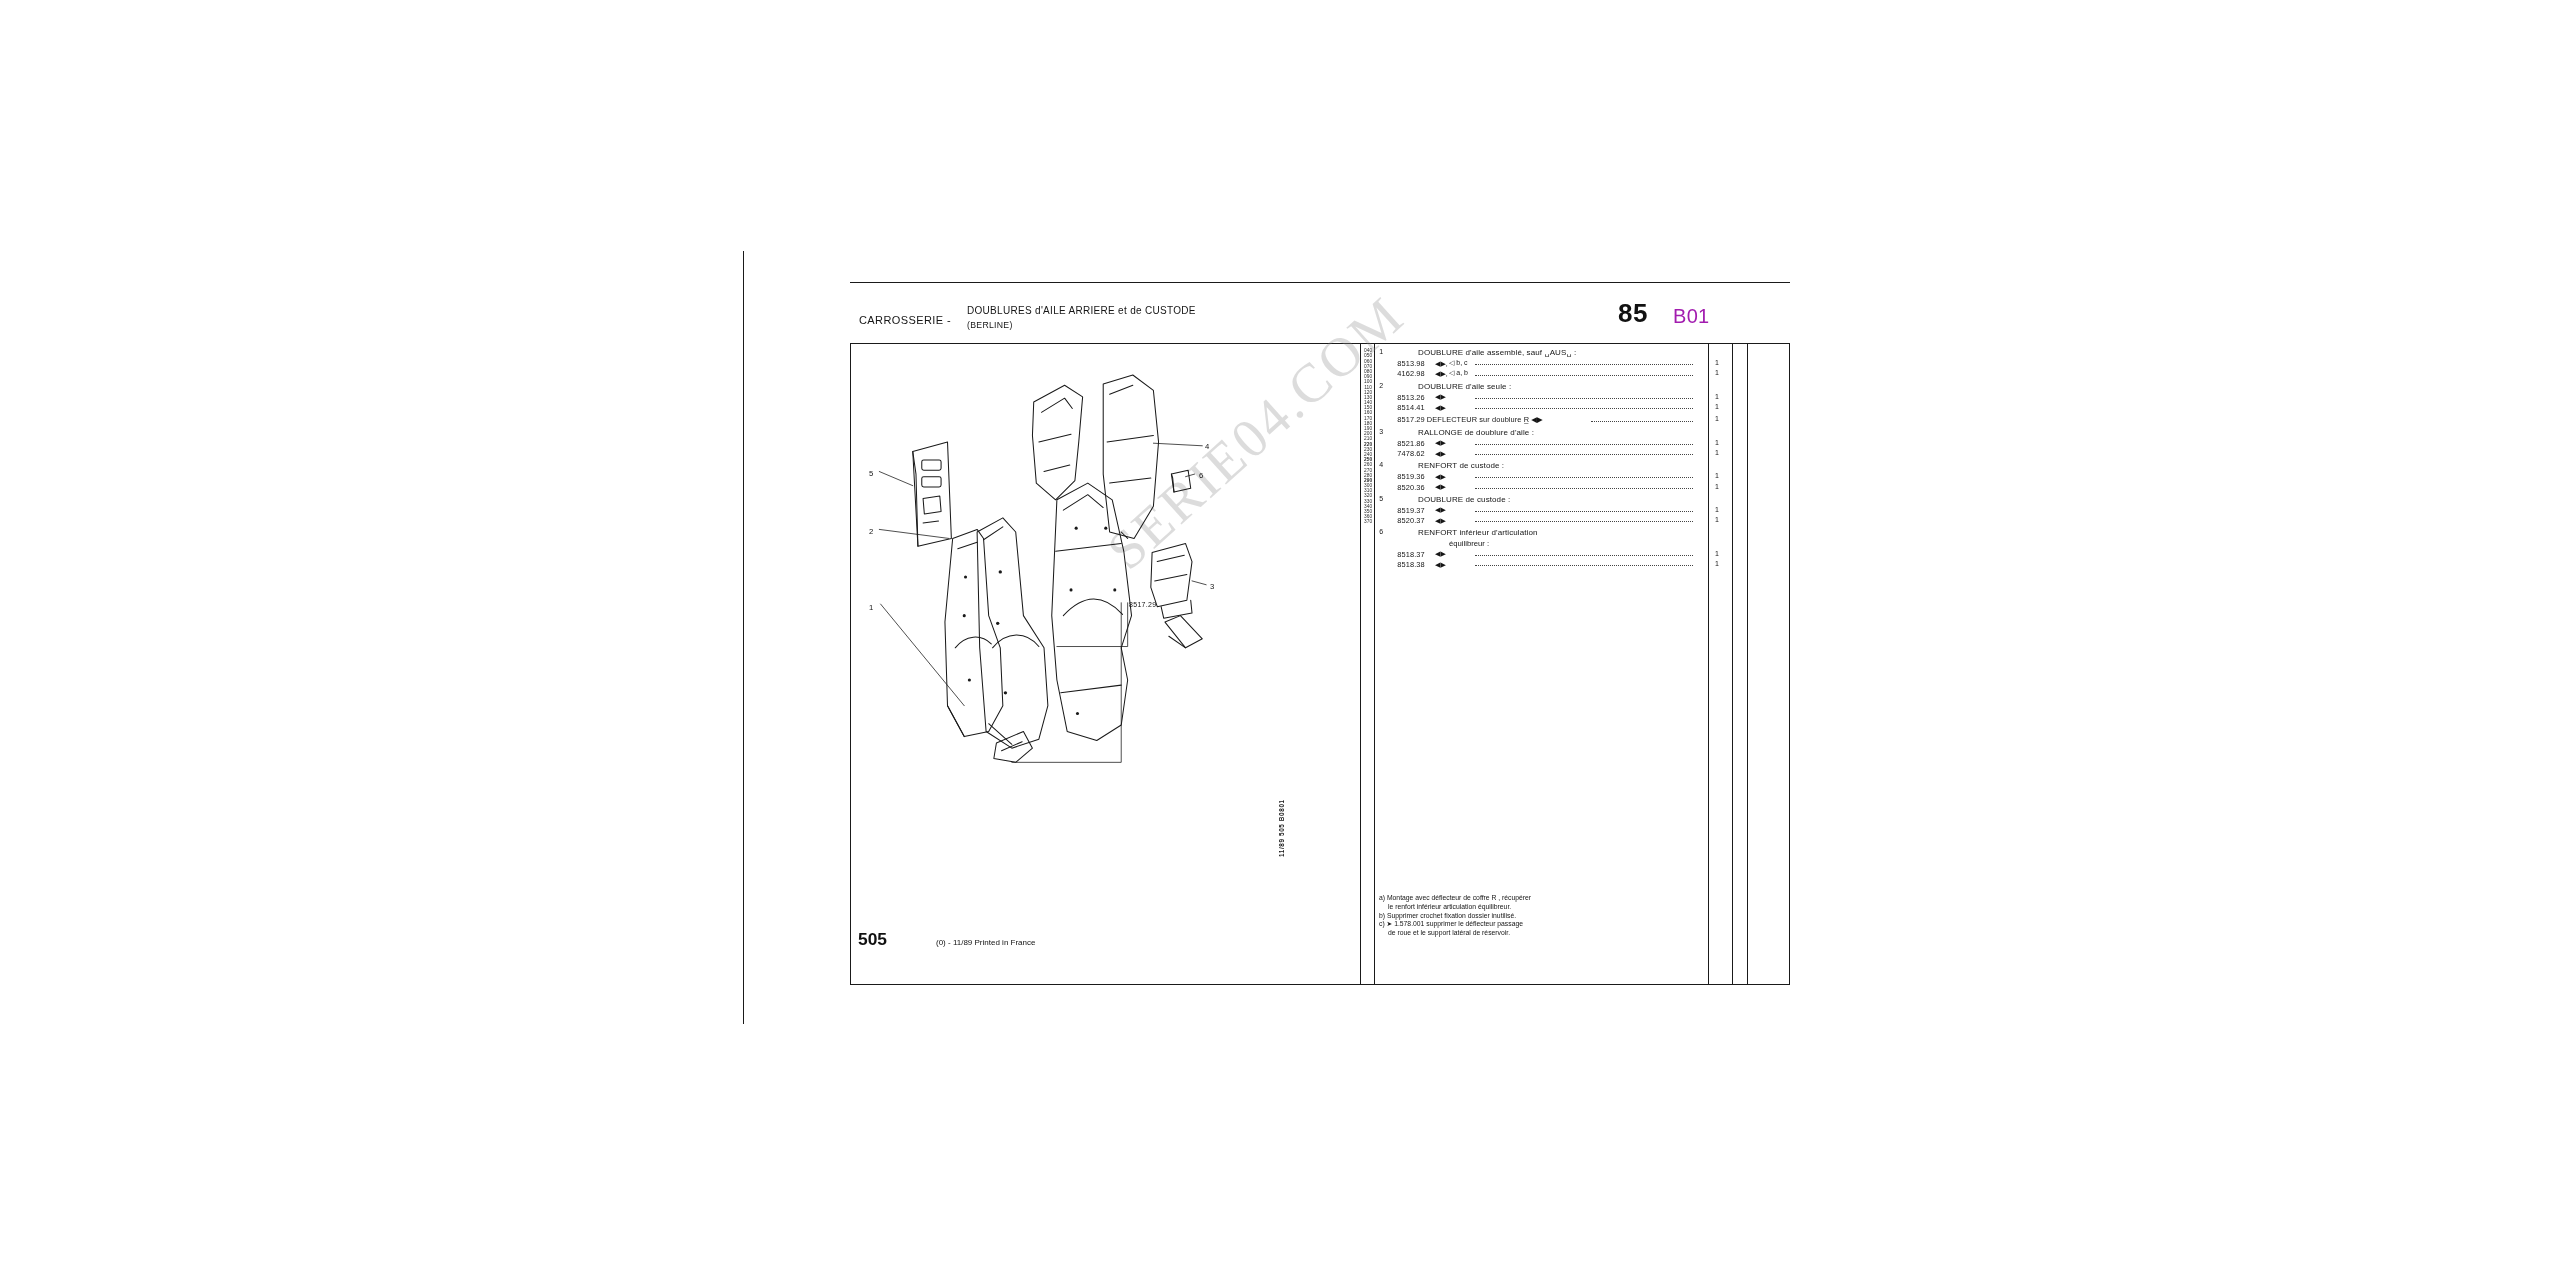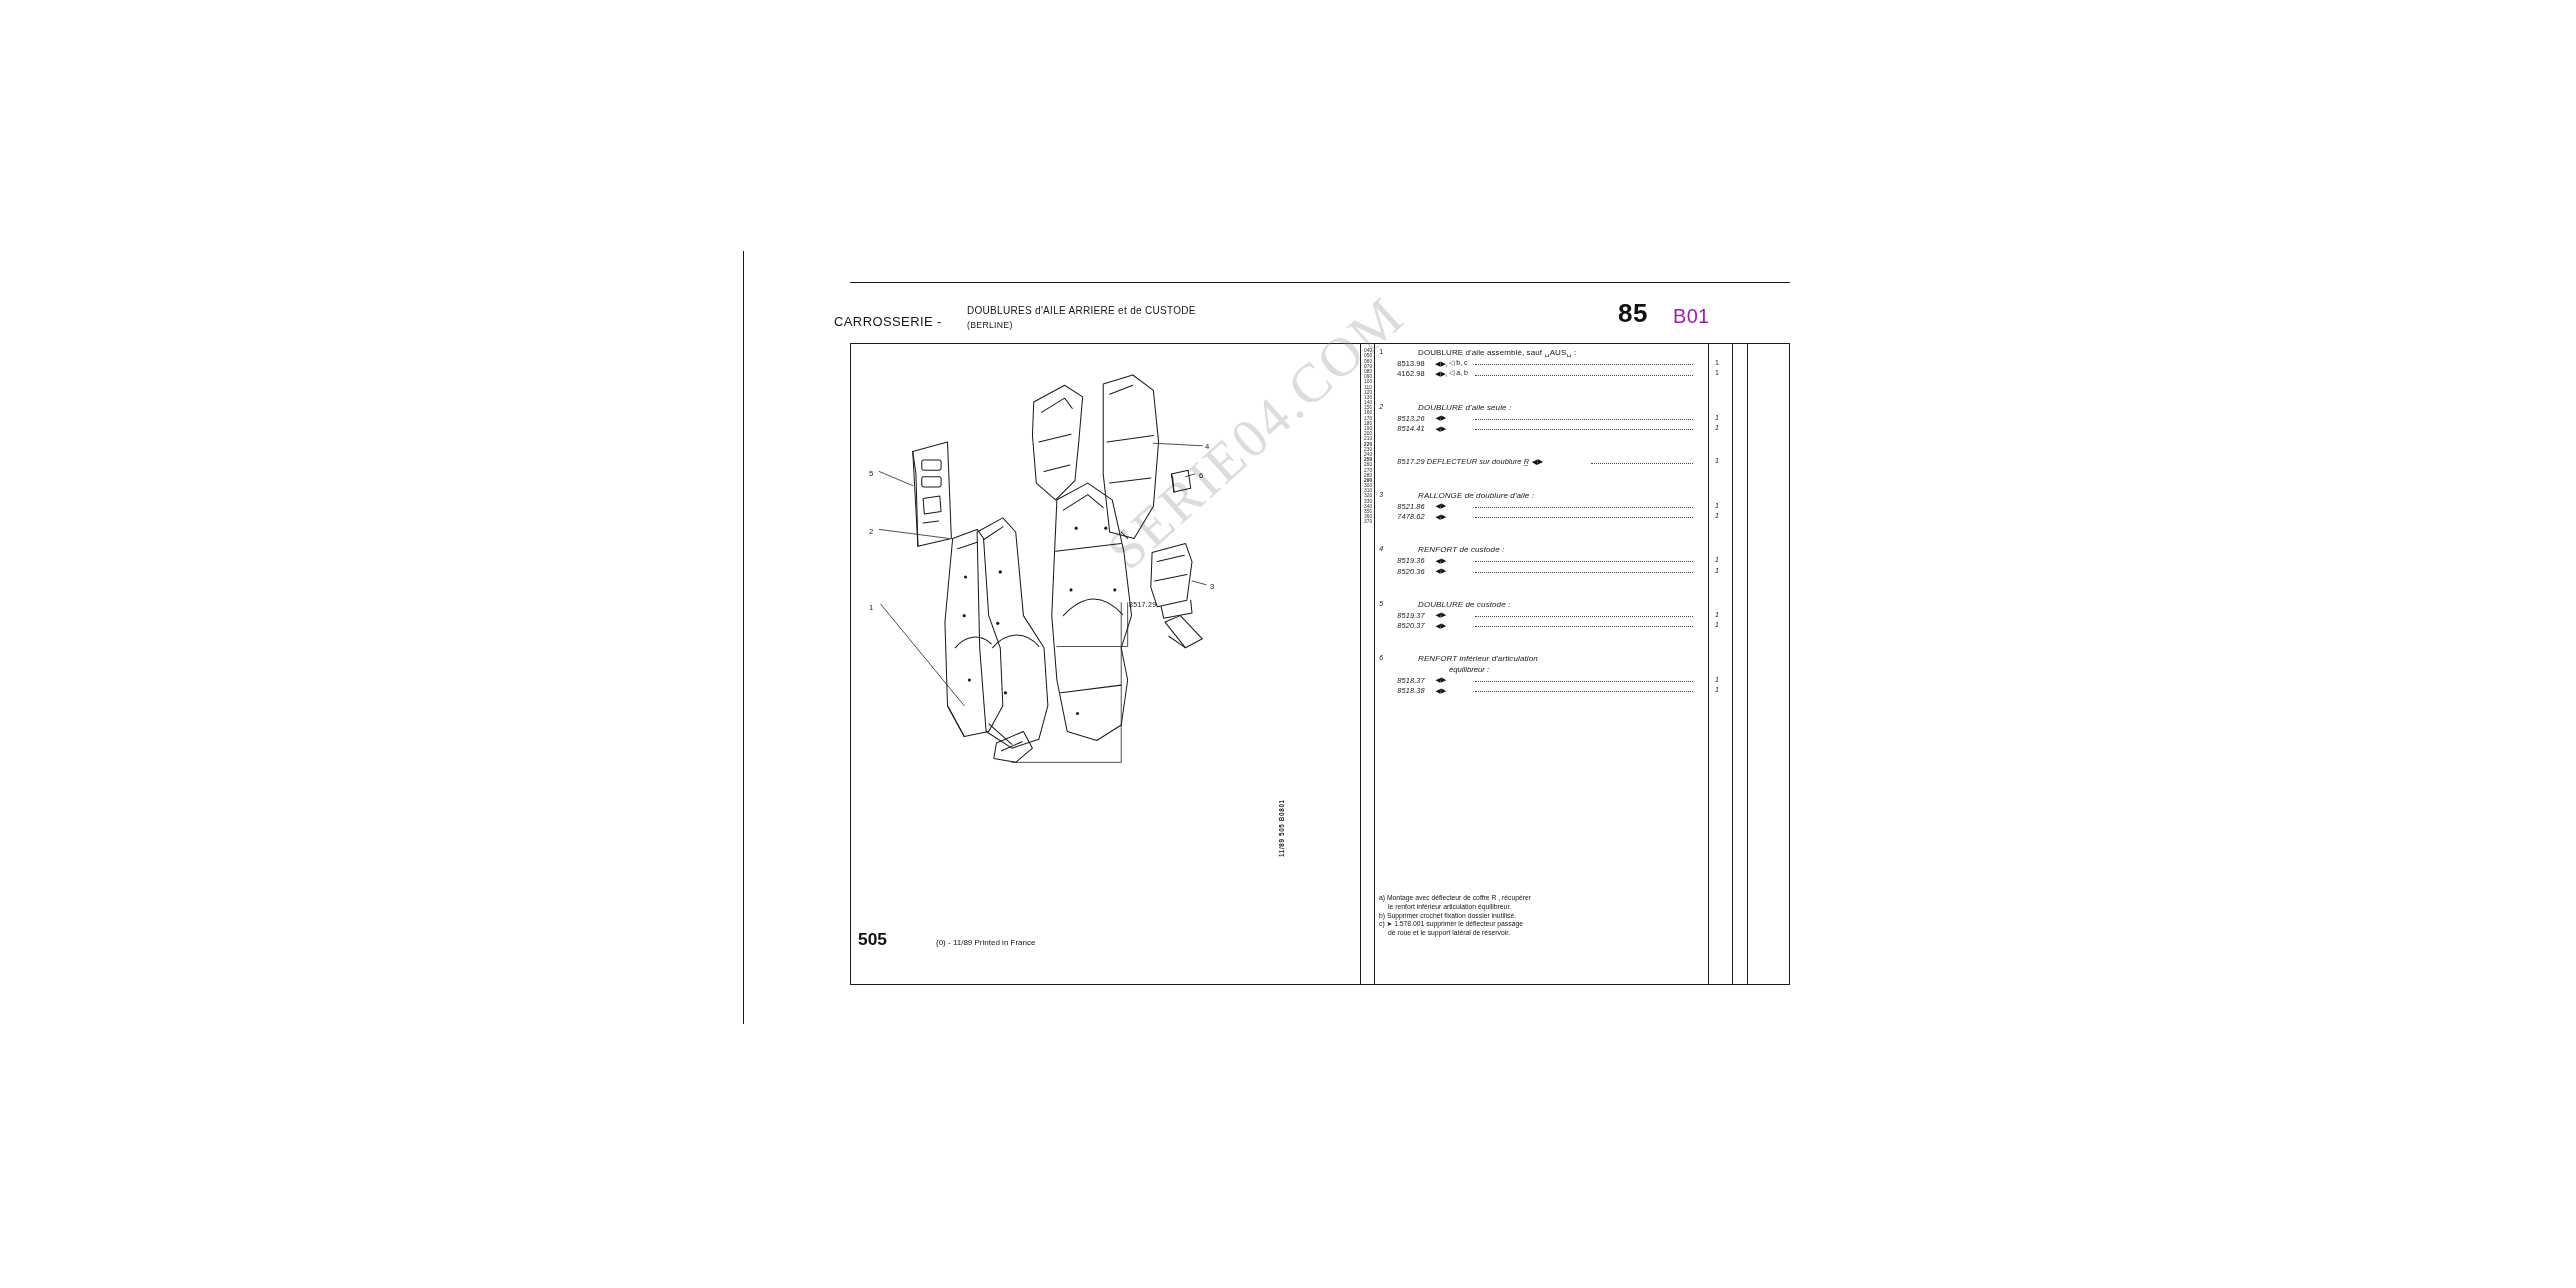--- a/index.html
+++ b/index.html
@@ -47,23 +47,23 @@
   #header-rule-bottom {
     position: absolute;
     left: 850px;
     top: 343px;
     width: 940px;
     height: 1.3px;
     background: #1a1a1a;
   }
   #hdr-section {
     position: absolute;
-    left: 834px;
+    left: 859px;
     top: 314px;
-    font-size: 13px;
+    font-size: 11px;
     letter-spacing: 0.4px;
     color: #151515;
     white-space: nowrap;
   }
   #hdr-title-1 {
     position: absolute;
     left: 967px;
     top: 305px;
     font-size: 10px;
     letter-spacing: 0.3px;
@@ -197,21 +197,21 @@
     border-bottom: 0.6px dotted #444;
   }
   .qty {
     position: absolute;
     left: 335px;
     top: 0;
     font-size: 7px;
     text-align: center;
     width: 7.7px;
   }
-  .pad-top { margin-top: 23px; font-style: italic; }
+  .pad-top { margin-top: 2px; }
 
   .sub-head {
     font-size: 7.7px;
     padding-left: 71px;
     height: 10.3px;
     white-space: nowrap;
   }
 
   
   #footnotes {

